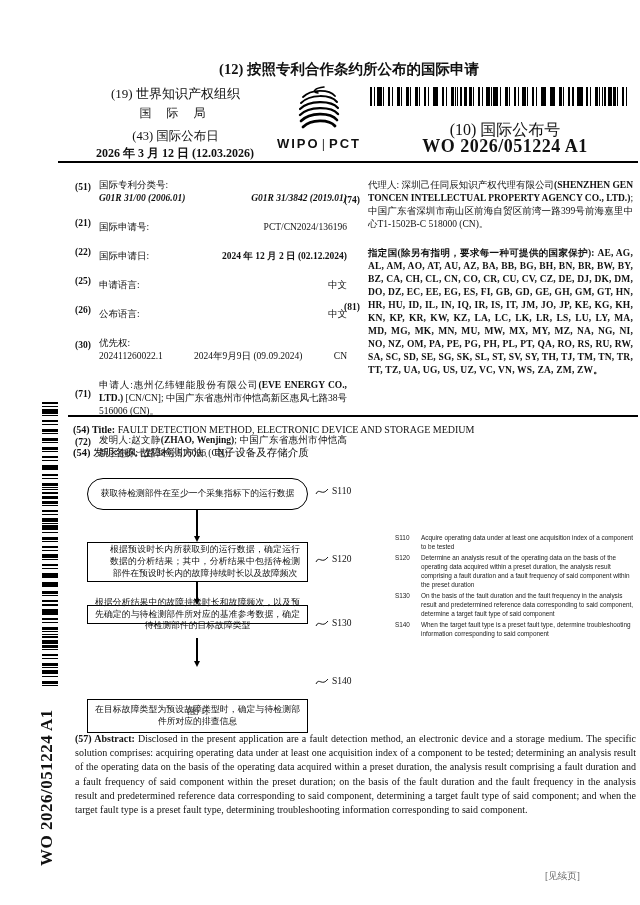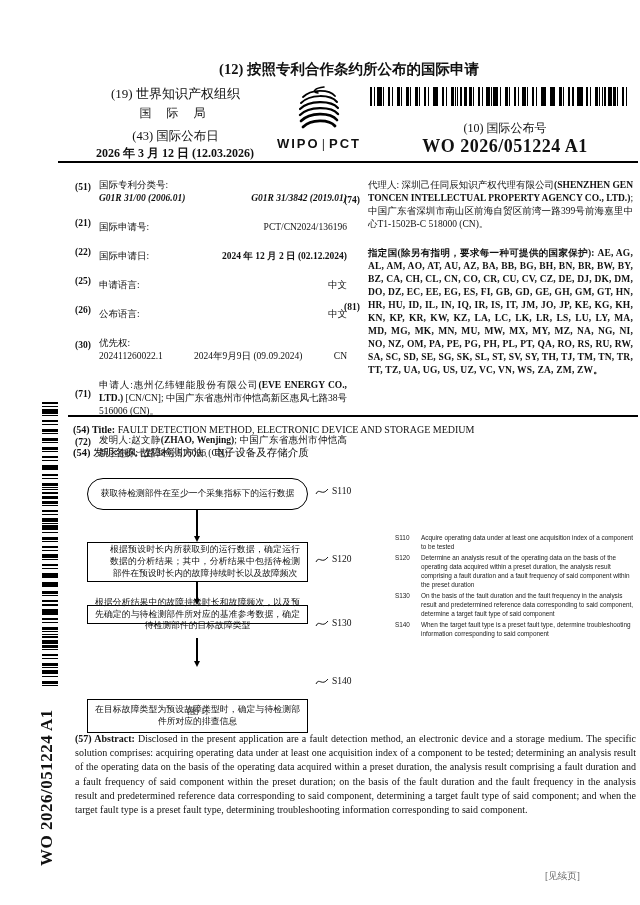--- a/index.html
+++ b/index.html
@@ -25,21 +25,21 @@
   .logo-text { font-family:"Liberation Sans","DejaVu Sans",sans-serif;
     font-size:13px; font-weight:bold; letter-spacing:2px; margin-top:2px; white-space:nowrap; }
   .logo-text .sep { font-weight:normal; color:#444; padding:0 2px; }
   .barcode-top { position:absolute; left:370px; top:87px; width:257px; height:19px;
     background-color:#fff;
     background-image:
       repeating-linear-gradient(90deg, #000 0 1px, transparent 1px 7px, #000 7px 10px, transparent 10px 29px),
       repeating-linear-gradient(90deg, #000 0 2px, #fff 2px 4px, #000 4px 5px, #fff 5px 9px, #000 9px 12px, #fff 12px 13px, #000 13px 14px, #fff 14px 18px);
   }
   .hdr-pubnum-label { position:absolute; left:385px; top:120px; width:240px;
-    text-align:center; font-size:12px; }
+    text-align:center; font-size:16px; }
   .hdr-pubnum-value { position:absolute; left:385px; top:136px; width:240px;
     text-align:center; font-size:18px; font-weight:bold; letter-spacing:0.5px; }
   .rule-top { position:absolute; left:58px; top:161px; width:580px; height:2px; background:#000; }
   
   .biblio-left  { position:absolute; left:75px;  top:170px; width:272px; font-size:9.5px; line-height:13px; }
   .biblio-right { position:absolute; left:344px; top:170px; width:289px; font-size:9.5px; line-height:13px; }
   .field { display:flex; margin-bottom:7px;align-items:center; }
   .fnum { flex:none; width:24px; font-weight:bold; }
   .fbody { flex:1;margin-top:9px; }
   .kv { display:flex; justify-content:space-between; }

